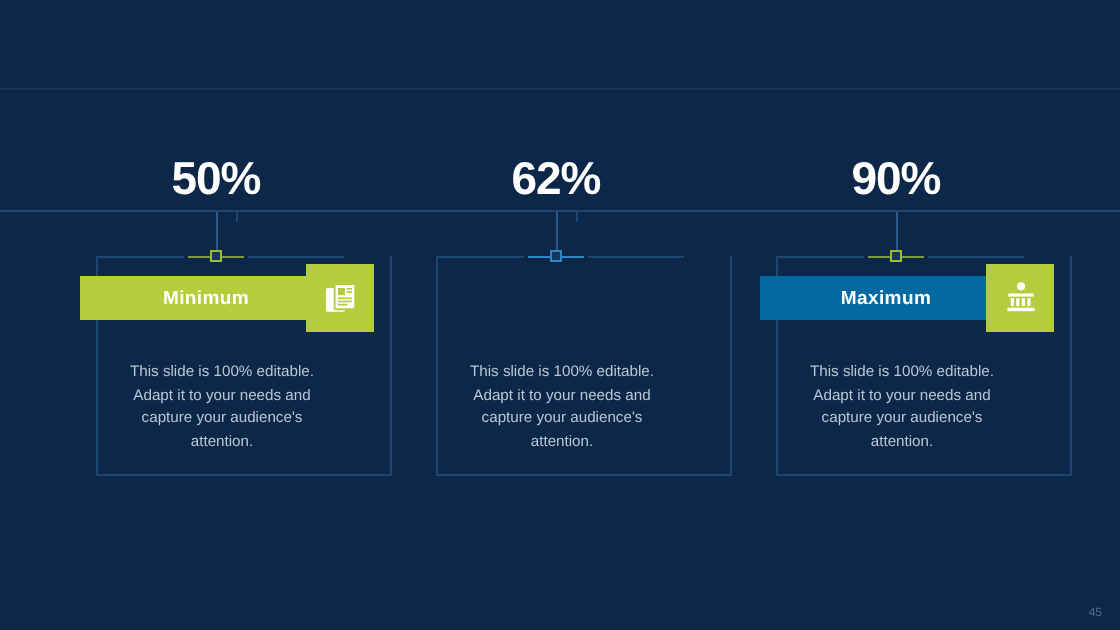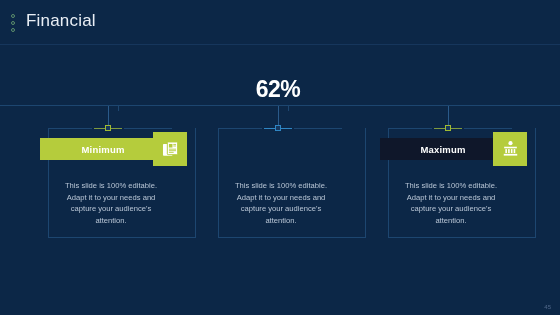--- a/index.html
+++ b/index.html
@@ -178,34 +178,27 @@
     right: 9px; bottom: 5px;
     font-size: 6px;
     color: #51688a;
   }
 </style>
 </head>
 <body>
 
 <div id="slide">
 
-  <div id="header">
-    <div id="header-bullets">
-      <i></i>
-        <i></i>
-        <i></i>
-    </div>
-    <div id="page-title">Financial</div>
-  </div>
   <div id="header-rule"></div>
 
   <div id="axis"></div>
   <div class="axis-tick" style="left:118px;"></div>
   <div class="axis-tick" style="left:288px;"></div>
 
+  <div class="pct" style="left:48px;">50%</div>
 
   <div class="conn-vert" style="left:108px; top:106px; height:20px;"></div>
   <div class="conn-horiz" style="left:94px; top:128px; width:28px;"></div>
   <div class="conn-sq" style="left:105px; top:125px;"></div>
 
   <div class="card-topline-l" style="left:48px; width:44px;"></div>
   <div class="card-topline-r" style="left:124px; width:48px;"></div>
   <div class="card" style="left:48px;"></div>
 
   <div class="bar" style="left:40px;">
@@ -235,31 +228,32 @@
   <div class="conn-horiz blue" style="left:264px; top:128px; width:28px;"></div>
   <div class="conn-sq blue" style="left:275px; top:125px;"></div>
 
   <div class="card-topline-l" style="left:218px; width:44px;"></div>
   <div class="card-topline-r" style="left:294px; width:48px;"></div>
   <div class="card" style="left:218px;"></div>
 
 
   <div class="card-text" style="left:218px;">This slide is 100% editable. Adapt it to your needs and capture your audience's attention.</div>
 
+  <div class="pct" style="left:388px;">90%</div>
 
   <div class="conn-vert" style="left:448px; top:106px; height:20px;"></div>
   <div class="conn-horiz" style="left:434px; top:128px; width:28px;"></div>
   <div class="conn-sq" style="left:445px; top:125px;"></div>
 
   <div class="card-topline-l" style="left:388px; width:44px;"></div>
   <div class="card-topline-r" style="left:464px; width:48px;"></div>
   <div class="card" style="left:388px;"></div>
 
   <div class="bar" style="left:380px;">
-    <div class="bar-body" style="background:#0f172a;">
+    <div class="bar-body" style="background:#0369a1;">
       <span class="bar-label">Maximum</span>
     </div>
     <div class="bar-shadow"></div>
     <div class="bar-icon" style="background:#b5cc3c;">
       <svg width="19" height="19" viewBox="0 0 24 24" fill="none">
         <circle cx="12" cy="4" r="2.6" fill="#ffffff"></circle>
         <rect x="4" y="8.5" width="16" height="2" fill="#ffffff"></rect>
         <rect x="5.5" y="11.5" width="2" height="5" fill="#ffffff"></rect>
         <rect x="9" y="11.5" width="2" height="5" fill="#ffffff"></rect>
         <rect x="12.5" y="11.5" width="2" height="5" fill="#ffffff"></rect>

